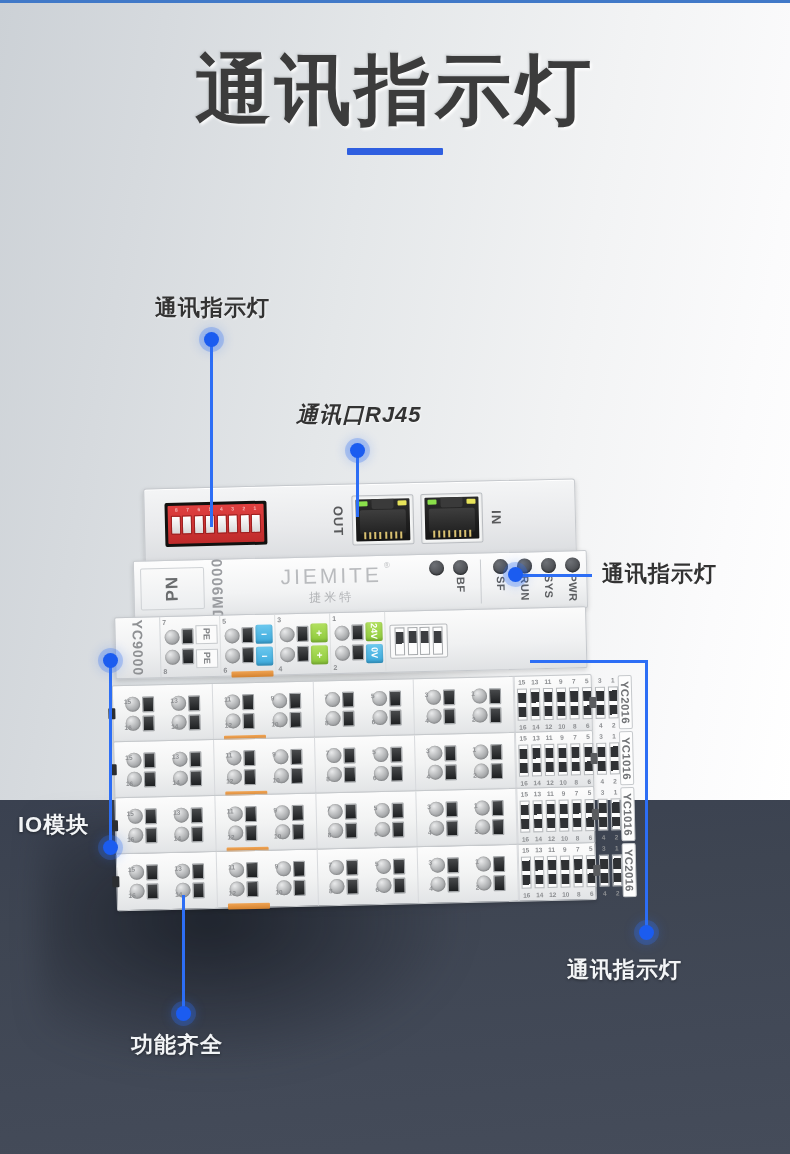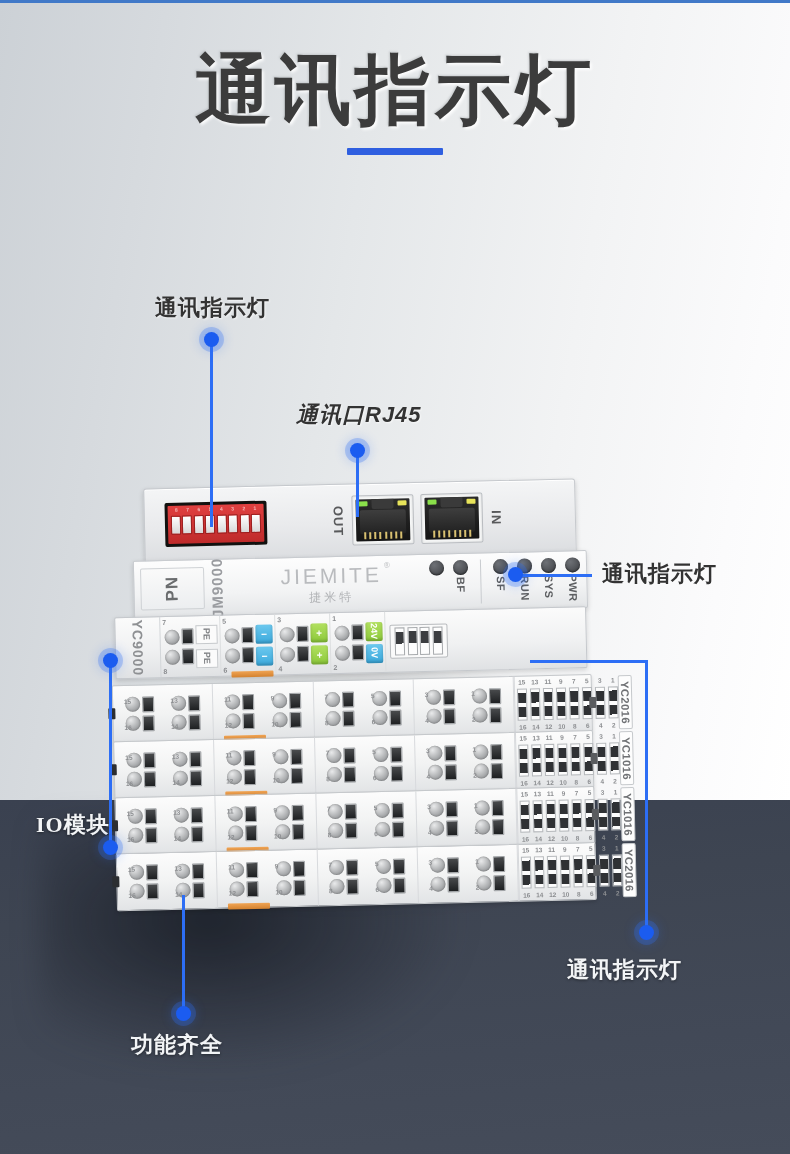--- a/index.html
+++ b/index.html
@@ -1009,21 +1009,21 @@
   <div class="ann-dot" style="left:204px;top:332px;"></div>
 
   <div class="ann-label dark" style="left:296px;top:400px;font-style:italic;">通讯口RJ45</div>
   <div class="ann-line v" style="left:356px;top:455px;height:62px;"></div>
   <div class="ann-dot" style="left:350px;top:443px;"></div>
 
   <div class="ann-label dark" style="left:602px;top:559px;">通讯指示灯</div>
   <div class="ann-line h" style="left:516px;top:574px;width:76px;"></div>
   <div class="ann-dot" style="left:508px;top:567px;"></div>
 
-  <div class="ann-label light" style="left:36px;top:810px;font-family:Liberation Serif, serif;">IO模块</div>
+  <div class="ann-label light" style="left:18px;top:810px;">IO模块</div>
   <div class="ann-line v" style="left:109px;top:665px;height:182px;"></div>
   <div class="ann-dot" style="left:103px;top:653px;"></div>
   <div class="ann-dot" style="left:103px;top:840px;"></div>
 
   <div class="ann-label light" style="left:567px;top:955px;">通讯指示灯</div>
   <div class="ann-line h" style="left:530px;top:660px;width:118px;"></div>
   <div class="ann-line v" style="left:645px;top:660px;height:272px;"></div>
   <div class="ann-dot" style="left:639px;top:925px;"></div>
 
   <div class="ann-label light" style="left:131px;top:1030px;">功能齐全</div>

